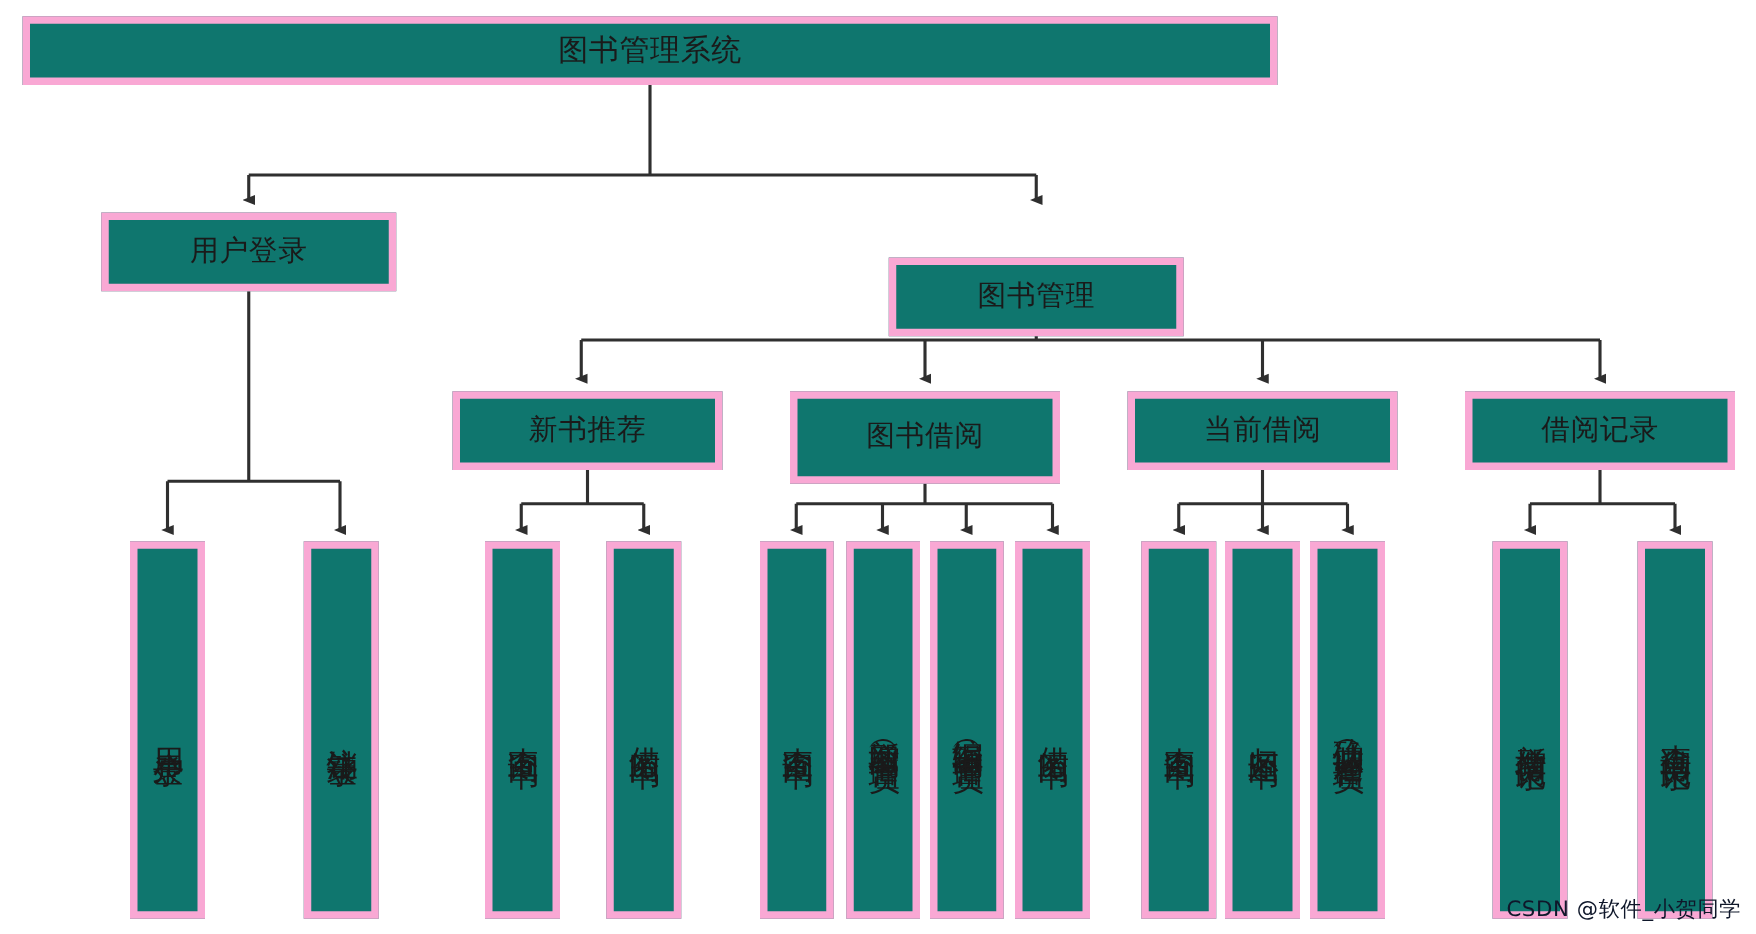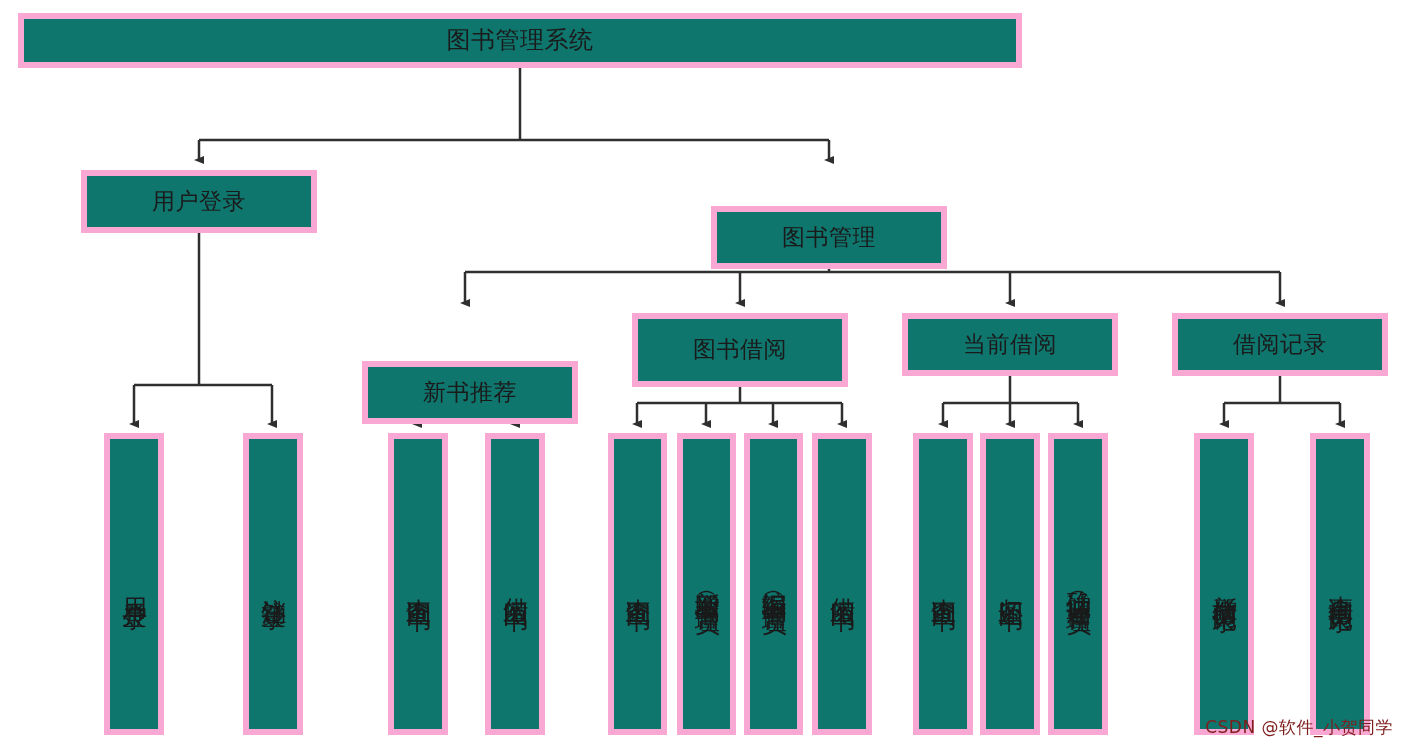--- a/index.html
+++ b/index.html
@@ -55,21 +55,21 @@
     line-height: 1.22;
     letter-spacing: 3px;
     white-space: nowrap;
     color: #1a1a1a;
   }
   .watermark {
     position: absolute;
     right: 12px;
     bottom: 8px;
     font-size: 17px;
-    color: #7f1d1d;
+    color: #0f172a;
     white-space: nowrap;
     letter-spacing: 0.5px;
   }
 </style>
 </head>
 <body>
 
 <div id="canvas">
 
   <svg class="connectors" viewBox="0 0 1405 747">
@@ -126,21 +126,21 @@
     <span>图书管理系统</span>
   </div>
 
   <div class="node horiz" style="left:81px; top:170px; width:236px; height:63px;">
     <span>用户登录</span>
   </div>
   <div class="node horiz" style="left:711px; top:182px; width:236px; height:63px;margin-top:24px;">
     <span>图书管理</span>
   </div>
 
-  <div class="node horiz" style="left:362px; top:313px; width:216px; height:63px;margin-top:48px;">
+  <div class="node horiz" style="left:362px; top:313px; width:216px; height:63px;">
     <span>新书推荐</span>
   </div>
   <div class="node horiz" style="left:632px; top:313px; width:216px; height:74px;">
     <span>图书借阅</span>
   </div>
   <div class="node horiz" style="left:1172px; top:313px; width:216px; height:63px;">
     <span>借阅记录</span>
   </div>
   <div class="node horiz" style="left:902px; top:313px; width:216px; height:63px;">
     <span>当前借阅</span>

